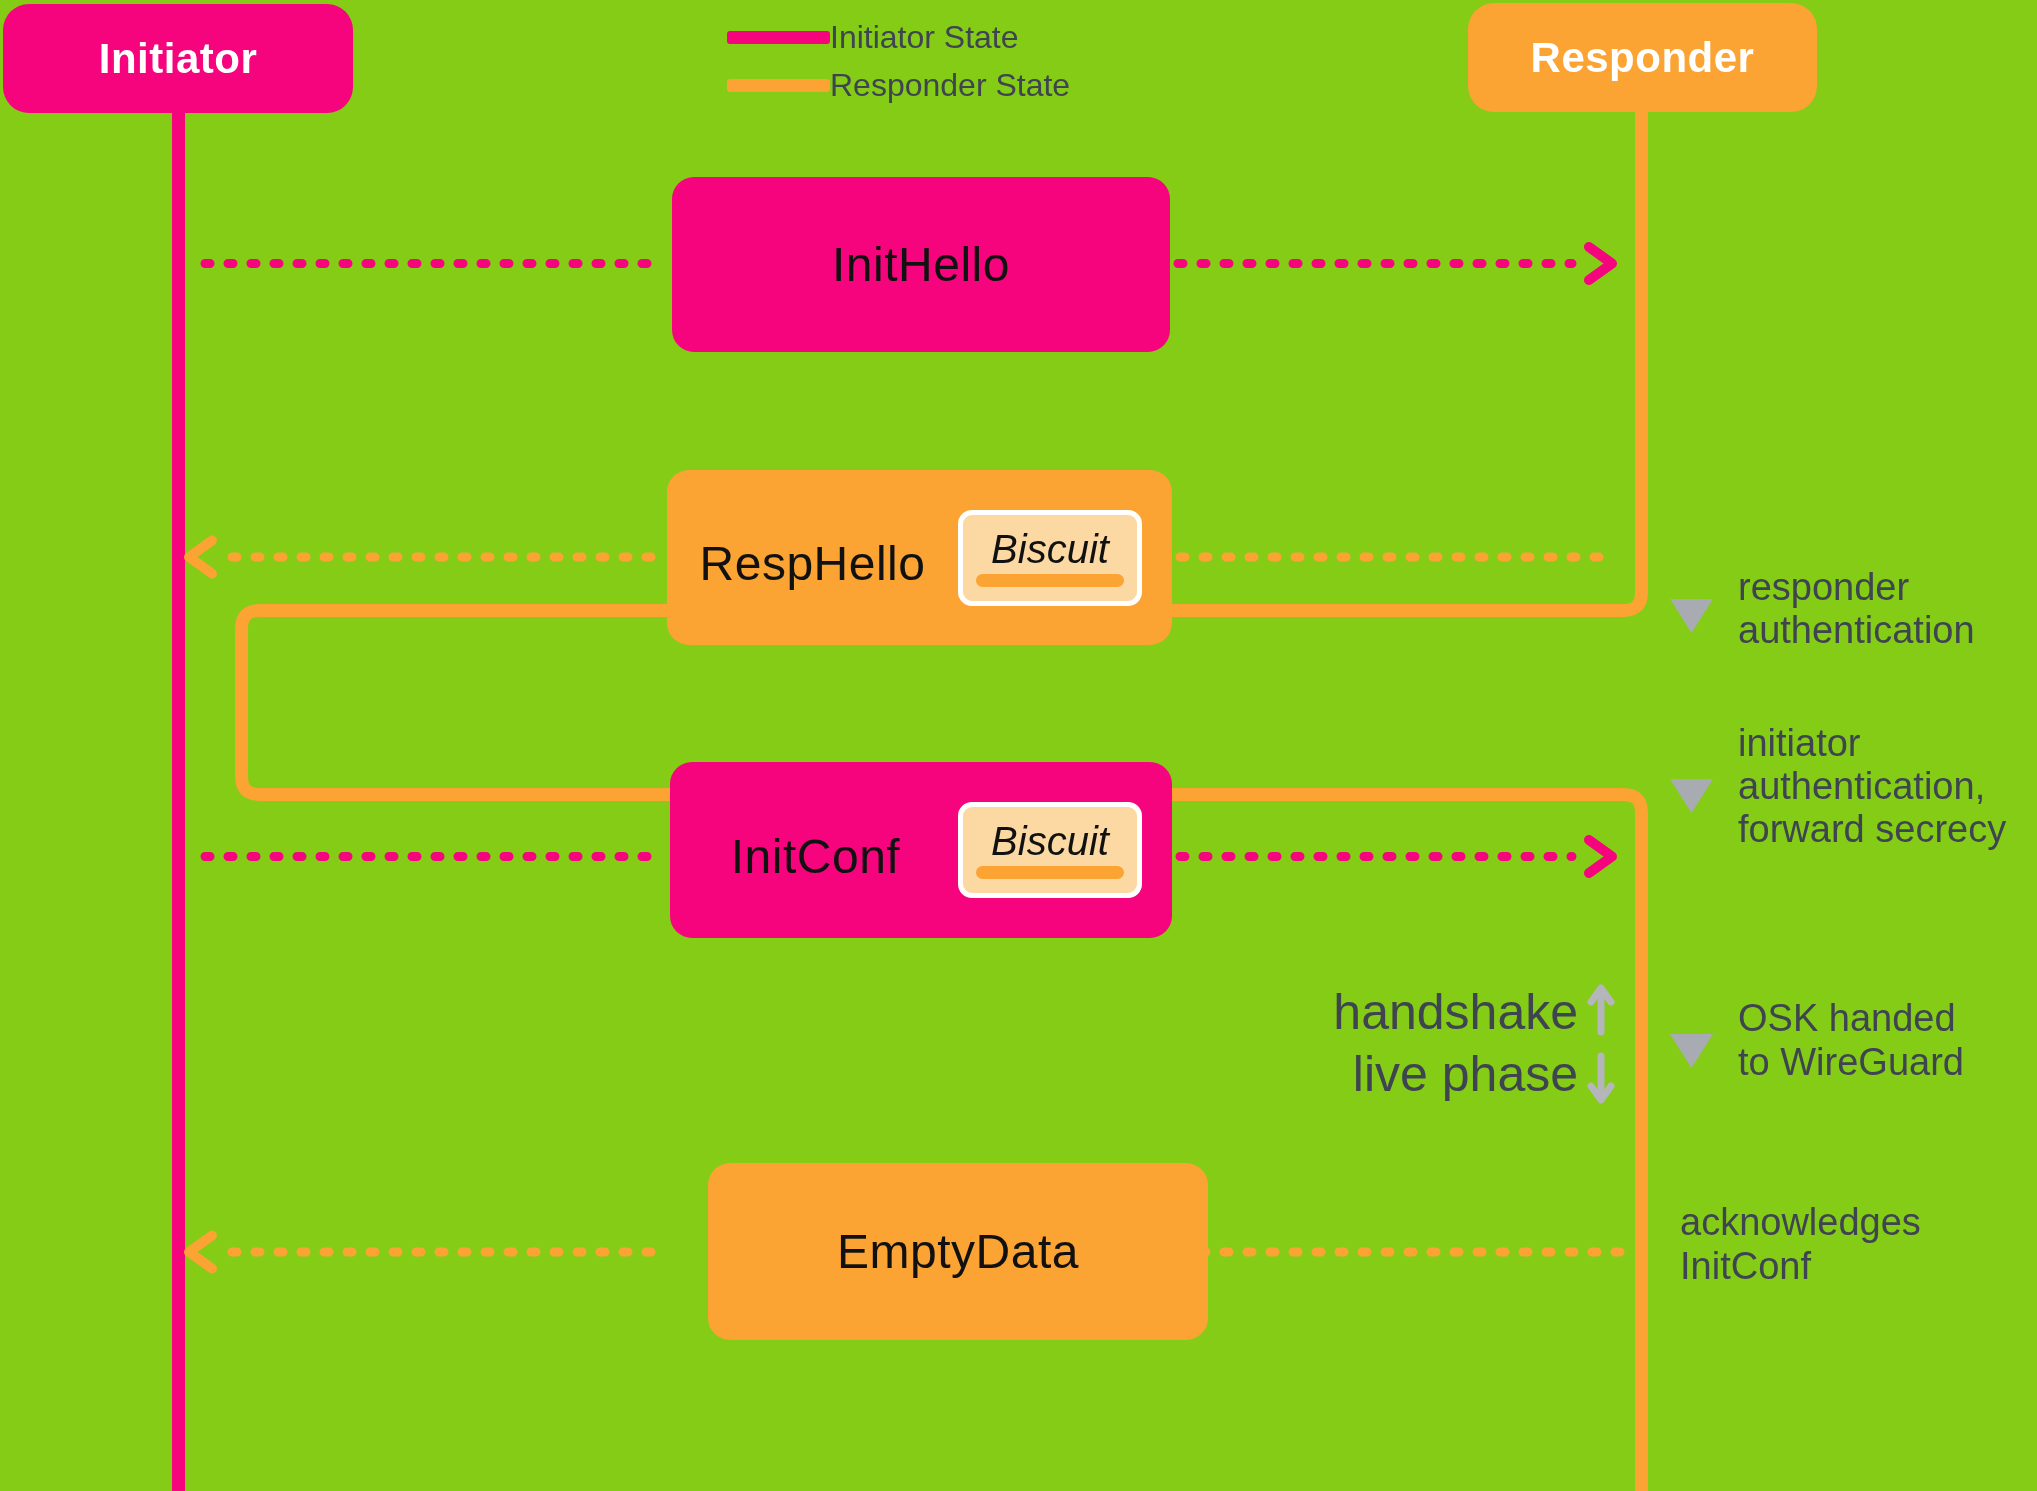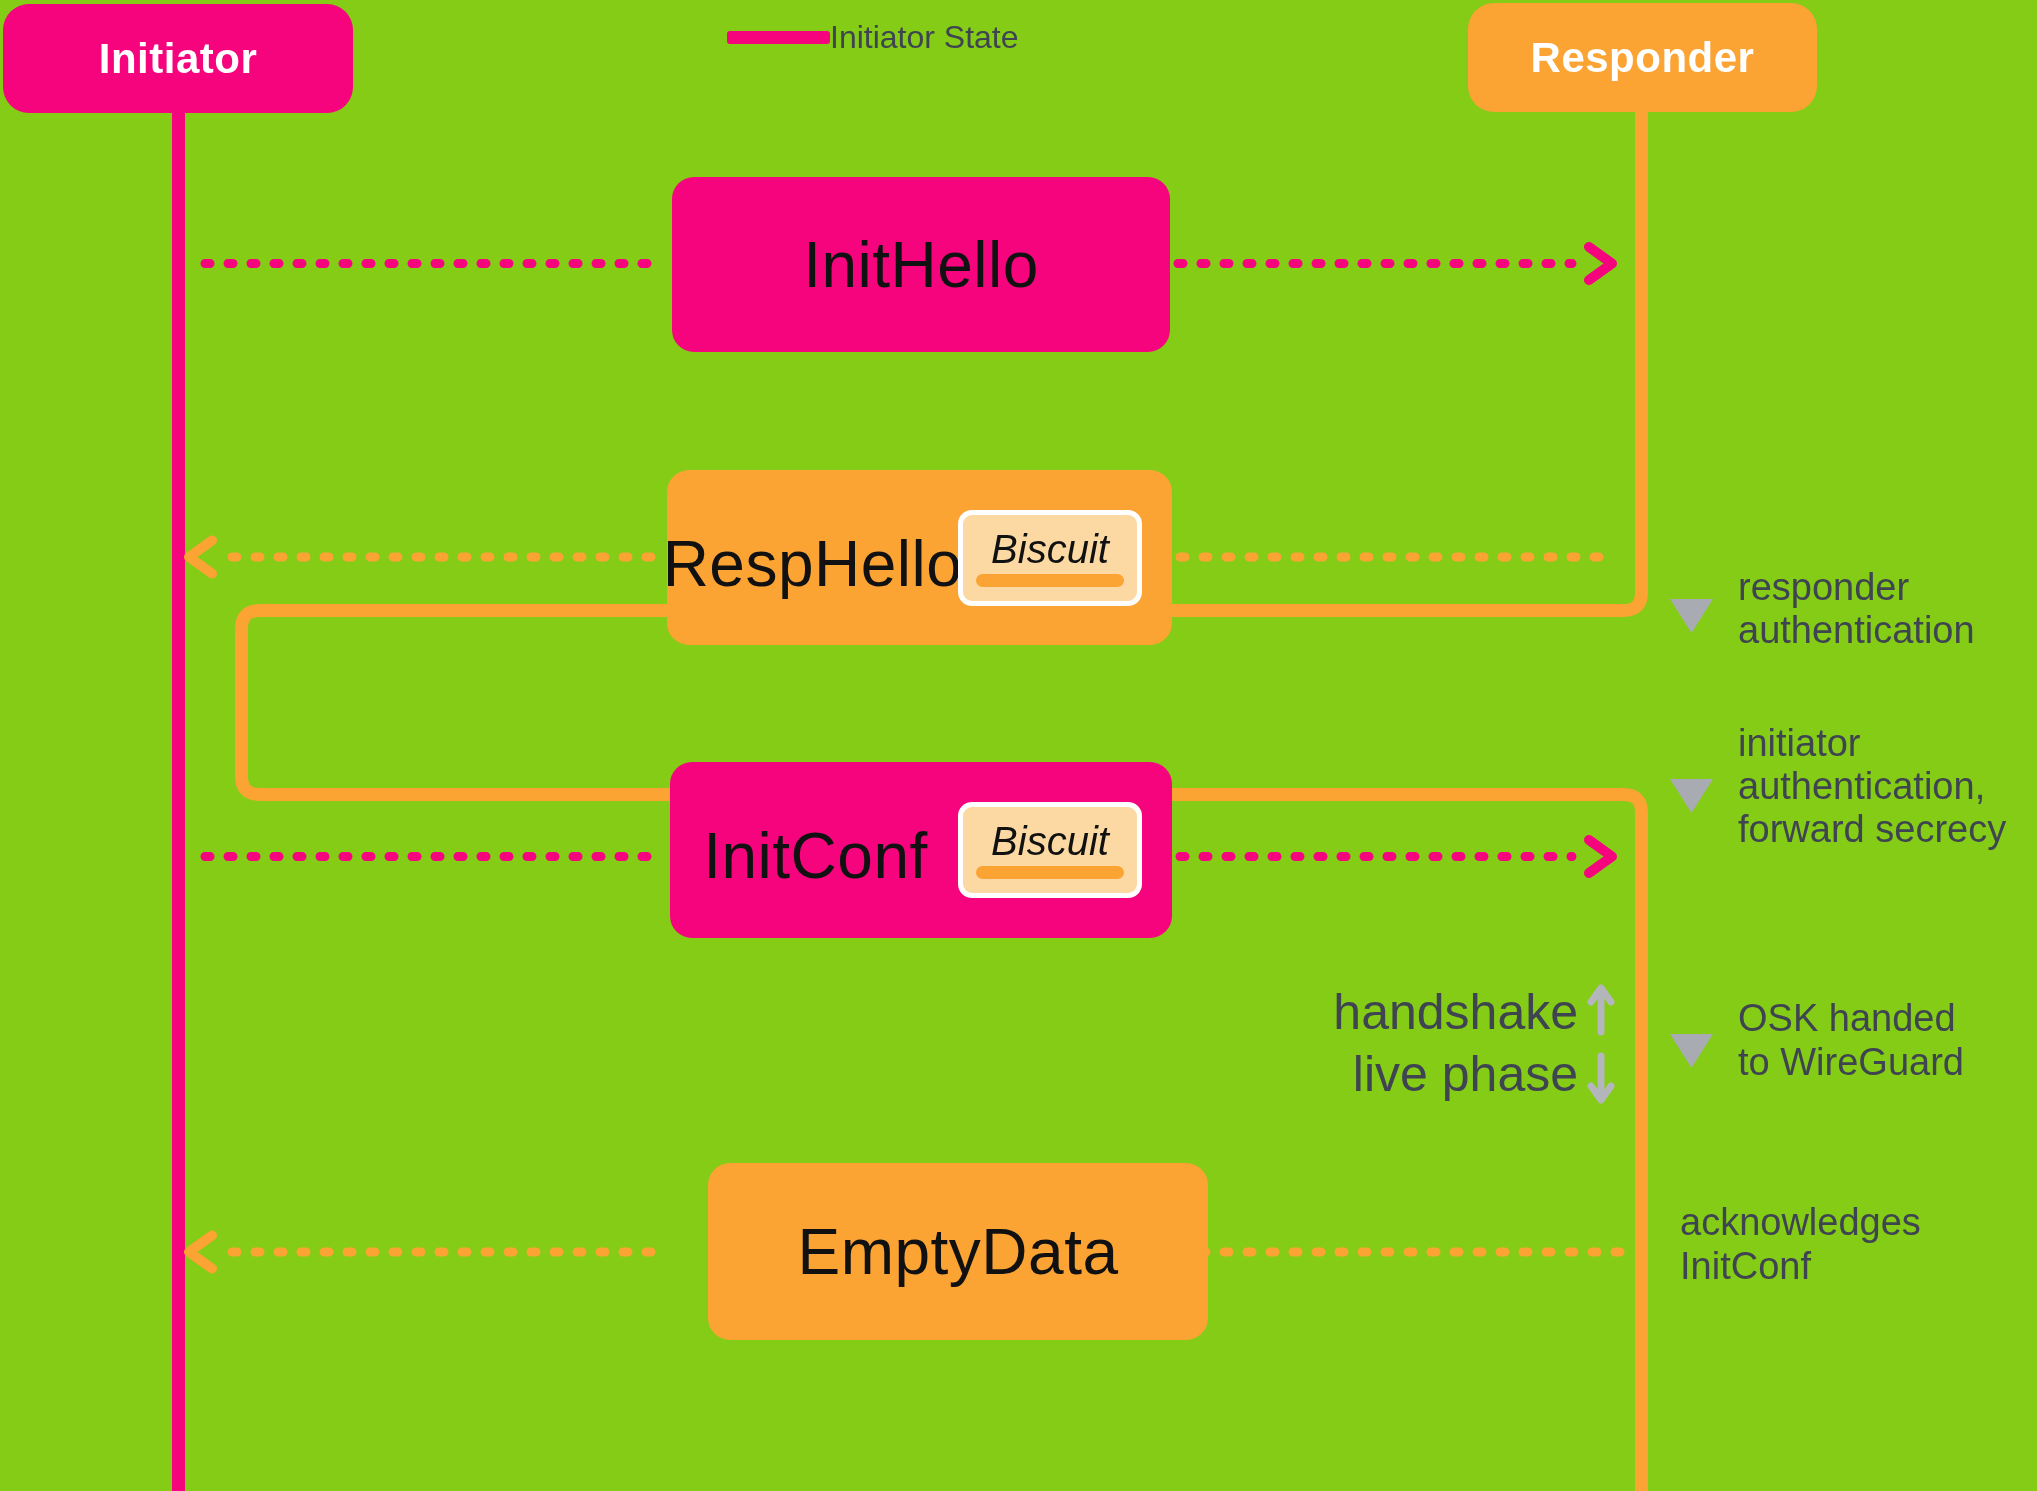--- a/index.html
+++ b/index.html
@@ -42,21 +42,21 @@
 
   .msg-box{
     position:absolute;
     border-radius:22px;
     display:flex;align-items:center;justify-content:center;
   }
   .msg-pink{background:var(--pink);}
   .msg-orange{background:var(--orange);}
   .msg-label{
     color:var(--label-black);
-    font-size:64px;letter-spacing:.5px;
+    font-size:48px;letter-spacing:.5px;
     text-align:center;
   }
   #msg-inithello{left:672px;top:177px;width:498px;height:175px;}
   #msg-resphello{left:667px;top:470px;width:505px;height:175px;}
   #msg-initconf{left:670px;top:762px;width:502px;height:176px;}
   #msg-emptydata{left:670px;top:1163px;width:500px;height:177px;margin-left:38px;}
 
   .msg-label-left{
     position:absolute;left:0;top:12px;bottom:0;width:291px;
     display:flex;align-items:center;justify-content:center;
@@ -145,20 +145,24 @@
     <span>Initiator</span>
   </div>
   <div class="actor-box" id="responder-box">
     <span>Responder</span>
   </div>
 
   <div class="legend-row" id="legend-row-1">
     <div class="legend-swatch swatch-pink"></div>
     <div class="legend-label">Initiator State</div>
   </div>
+  <div class="legend-row" id="legend-row-2">
+    <div class="legend-swatch swatch-orange"></div>
+    <div class="legend-label">Responder State</div>
+  </div>
 
   <div class="msg-box msg-pink" id="msg-inithello">
     <span class="msg-label">InitHello</span>
   </div>
 
   <div class="msg-box msg-orange" id="msg-resphello">
     <span class="msg-label msg-label-left">RespHello</span>
     <div class="biscuit-chip">
       <span class="biscuit-label">Biscuit</span>
       <div class="biscuit-bar"></div>

